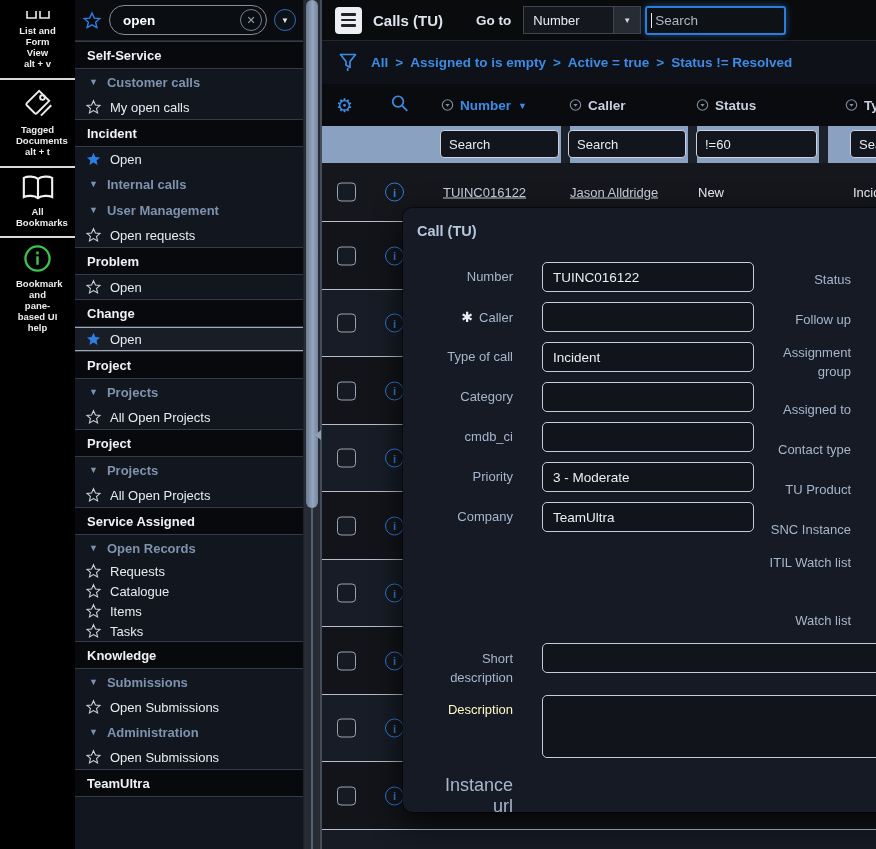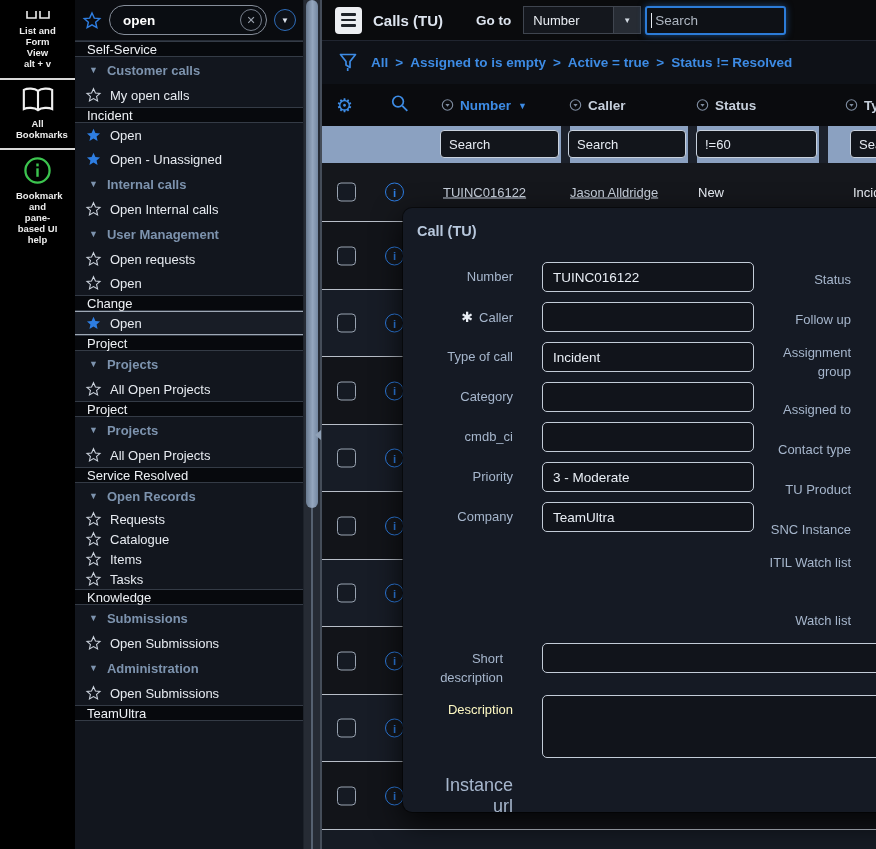--- a/index.html
+++ b/index.html
@@ -20,21 +20,21 @@
   .nav-search-bar { height:41px; flex:none; background:#0a0c10; display:flex; align-items:center;
     padding:0 7px; gap:7px; border-bottom:1px solid #262c36; }
   .search-pill { flex:1; height:30px; border:1px solid #868e9a; border-radius:16px; background:#0a0d12;
     display:flex; align-items:center; padding:0 4px 0 13px; color:#fff; font-weight:bold; font-size:13.5px; }
   .search-pill .q { flex:1; }
   .pill-clear { width:22px; height:22px; border:1.5px solid #767e8b; border-radius:50%; color:#9aa2ae;
     display:flex; align-items:center; justify-content:center; font-size:11px; font-weight:normal; cursor:pointer; }
   .nav-dd { width:22px; height:22px; border:1.5px solid #2e6cb8; border-radius:50%; background:#0d1118;
     color:#dfe5ee; font-size:8px; display:flex; align-items:center; justify-content:center; cursor:pointer; }
   .nav-list { flex:1; overflow:hidden; background:#12161e; }
-  .nav-header { height:16px; background:#07090d; color:#eef1f5; font-weight:normal; font-size:13px;
+  .nav-header { height:28px; background:#07090d; color:#eef1f5; font-weight:bold; font-size:13px;
     display:flex; align-items:center; padding-left:12px; border-top:1px solid #343b46; border-bottom:1px solid #343b46; }
   .nav-section { height:26px; display:flex; align-items:center; gap:9px; padding-left:14px;
     color:#7d93ae; font-weight:bold; font-size:13px; cursor:pointer; }
   .nav-section .tri { font-size:9px; color:#7d93ae; }
   .nav-item { height:24px; display:flex; align-items:center; gap:8px; padding-left:10px;
     color:#e7ebf1; font-size:13px; cursor:pointer; }
   .nav-item.compact { height:20px; }
   .nav-item.selected { background:#181d26; border-top:1px solid #9ea8b5; border-bottom:1px solid #9ea8b5; }
   .nav-item .star { display:flex; align-items:center; }
 
@@ -107,21 +107,21 @@
     border-radius:9px; z-index:5; box-shadow:0 10px 30px rgba(0,0,0,.78), 0 0 0 1px rgba(0,0,0,.45); }
   .m-title { position:absolute; left:14px; top:15px; font-size:14.5px; font-weight:bold; color:#b7c7dc; }
   .m-label { position:absolute; left:0; width:110px; color:#a6b6cc; font-size:13px;
     display:flex; justify-content:flex-end; align-items:center; gap:6px; white-space:nowrap; }
   .m-label .req { color:#e8edf4; font-size:14px; }
   .m-input { position:absolute; left:139px; width:212px; height:30px; background:#11141b;
     border:1px solid #c3ccd8; border-radius:5px; color:#e9eef5; font-size:13.5px;
     display:flex; align-items:center; padding-left:10px; cursor:text; }
   .m-rlabel { position:absolute; left:353px; width:95px; text-align:right; color:#a6b6cc;
     font-size:13px; line-height:19px; }
-  .m-sd-label { position:absolute; left:20px; top:441px; width:80px; text-align:right;
+  .m-sd-label { position:absolute; left:30px; top:441px; width:80px; text-align:right;
     color:#a6b6cc; font-size:13px; line-height:19px; }
   .m-sd-input { position:absolute; left:139px; top:435px; width:395px; height:30px; background:#11141b;
     border:1px solid #c3ccd8; border-radius:5px; cursor:text; }
   .m-desc-label { position:absolute; left:30px; top:494px; width:80px; text-align:right;
     color:#fef9c3; font-size:13px; }
   .m-desc-input { position:absolute; left:139px; top:487px; width:395px; height:63px; background:#11141b;
     border:1px solid #c3ccd8; border-radius:5px; cursor:text; }
   .m-url-label { position:absolute; left:20px; top:567px; width:90px; text-align:right;
     color:#a6b6cc; font-size:18px; }
 </style>
@@ -135,20 +135,31 @@
         <span class="lt-icon"><svg width="26" height="9" viewBox="0 0 26 9">
             <g fill="none" stroke="#ececec" stroke-width="1.6">
               <path d="M2 -7 h9 v14 h-9 z"></path>
               <path d="M15 -7 h9 v14 h-9 z"></path>
             </g>
           </svg></span>
         <div class="lt-label">List and Form View</div>
         <div class="lt-shortcut">alt + v</div>
       </div>
       <div class="lt-item">
+        <span class="lt-icon"><svg width="33" height="33" viewBox="0 0 24 24">
+            <g fill="none" stroke="#ececec" stroke-width="1.4">
+              <path d="M13.2 3.5 L20.5 10.8 L11.5 19.8 Q10.8 20.5 10 19.8 L4.2 14 Q3.5 13.2 4.2 12.5 Z"></path>
+              <circle cx="15.6" cy="8.4" r="1.7"></circle>
+              <path d="M14.5 21.5 L22 14"></path>
+            </g>
+          </svg></span>
+        <div class="lt-label">Tagged Documents</div>
+        <div class="lt-shortcut">alt + t</div>
+      </div>
+      <div class="lt-item">
         <span class="lt-icon"><svg width="34" height="27" viewBox="0 0 24 19">
             <g fill="none" stroke="#f0f0f0" stroke-width="1.5">
               <path d="M12 3.4 C9.5 1.4 4.5 1.4 2 2.7 V16.2 C4.5 15 9.5 15 12 17 C14.5 15 19.5 15 22 16.2 V2.7 C19.5 1.4 14.5 1.4 12 3.4 Z"></path>
               <path d="M12 3.4 V17"></path>
             </g>
           </svg></span>
         <div class="lt-label">All Bookmarks</div>
       </div>
       <div class="lt-item">
         <span class="lt-icon"><svg width="29" height="29" viewBox="0 0 24 24">
@@ -189,52 +200,37 @@
         </div>
         <div class="nav-header">Incident</div>
         <div class="nav-item">
           <span class="star">
             <svg width="17" height="16" viewBox="0 0 24 24">
               <path d="M12 2.5 L14.9 9 L21.8 9.6 L16.6 14.2 L18.1 21 L12 17.4 L5.9 21 L7.4 14.2 L2.2 9.6 L9.1 9 Z" fill="#2e7ee2"></path>
             </svg>
           </span>
           <span>Open</span>
         </div>
-        <div class="nav-item">
-          <span class="star">
-            <svg width="17" height="16" viewBox="0 0 24 24">
-              <path d="M12 2.5 L14.9 9 L21.8 9.6 L16.6 14.2 L18.1 21 L12 17.4 L5.9 21 L7.4 14.2 L2.2 9.6 L9.1 9 Z" fill="#2e7ee2"></path>
-            </svg>
-          </span>
-          <span>Open - Unassigned</span>
-        </div>
         <div class="nav-section">
           <span class="tri">▼</span>
           <span>Internal calls</span>
         </div>
-        <div class="nav-item">
-          <span class="star">
-            <svg width="17" height="16" viewBox="0 0 24 24">
-              <path d="M12 2.5 L14.9 9 L21.8 9.6 L16.6 14.2 L18.1 21 L12 17.4 L5.9 21 L7.4 14.2 L2.2 9.6 L9.1 9 Z" fill="none" stroke="#ccd3dd" stroke-width="1.6"></path>
-            </svg>
-          </span>
-          <span>Open Internal calls</span>
-        </div>
         <div class="nav-section">
           <span class="tri">▼</span>
           <span>User Management</span>
         </div>
         <div class="nav-item">
           <span class="star">
             <svg width="17" height="16" viewBox="0 0 24 24">
               <path d="M12 2.5 L14.9 9 L21.8 9.6 L16.6 14.2 L18.1 21 L12 17.4 L5.9 21 L7.4 14.2 L2.2 9.6 L9.1 9 Z" fill="none" stroke="#ccd3dd" stroke-width="1.6"></path>
             </svg>
           </span>
           <span>Open requests</span>
         </div>
+        <div class="nav-header">Problem</div>
         <div class="nav-item">
           <span class="star">
             <svg width="17" height="16" viewBox="0 0 24 24">
               <path d="M12 2.5 L14.9 9 L21.8 9.6 L16.6 14.2 L18.1 21 L12 17.4 L5.9 21 L7.4 14.2 L2.2 9.6 L9.1 9 Z" fill="none" stroke="#ccd3dd" stroke-width="1.6"></path>
             </svg>
           </span>
           <span>Open</span>
         </div>
         <div class="nav-header">Change</div>
         <div class="nav-item selected">
@@ -264,21 +260,21 @@
           <span>Projects</span>
         </div>
         <div class="nav-item">
           <span class="star">
             <svg width="17" height="16" viewBox="0 0 24 24">
               <path d="M12 2.5 L14.9 9 L21.8 9.6 L16.6 14.2 L18.1 21 L12 17.4 L5.9 21 L7.4 14.2 L2.2 9.6 L9.1 9 Z" fill="none" stroke="#ccd3dd" stroke-width="1.6"></path>
             </svg>
           </span>
           <span>All Open Projects</span>
         </div>
-        <div class="nav-header">Service Resolved</div>
+        <div class="nav-header">Service Assigned</div>
         <div class="nav-section">
           <span class="tri">▼</span>
           <span>Open Records</span>
         </div>
         <div class="nav-item compact">
           <span class="star">
             <svg width="17" height="16" viewBox="0 0 24 24">
               <path d="M12 2.5 L14.9 9 L21.8 9.6 L16.6 14.2 L18.1 21 L12 17.4 L5.9 21 L7.4 14.2 L2.2 9.6 L9.1 9 Z" fill="none" stroke="#ccd3dd" stroke-width="1.6"></path>
             </svg>
           </span>

